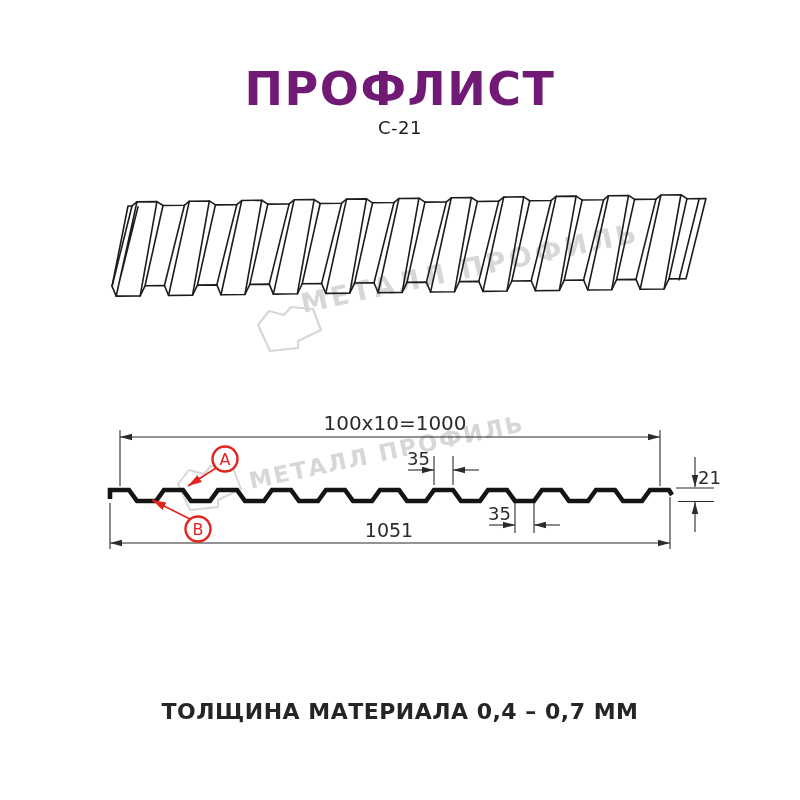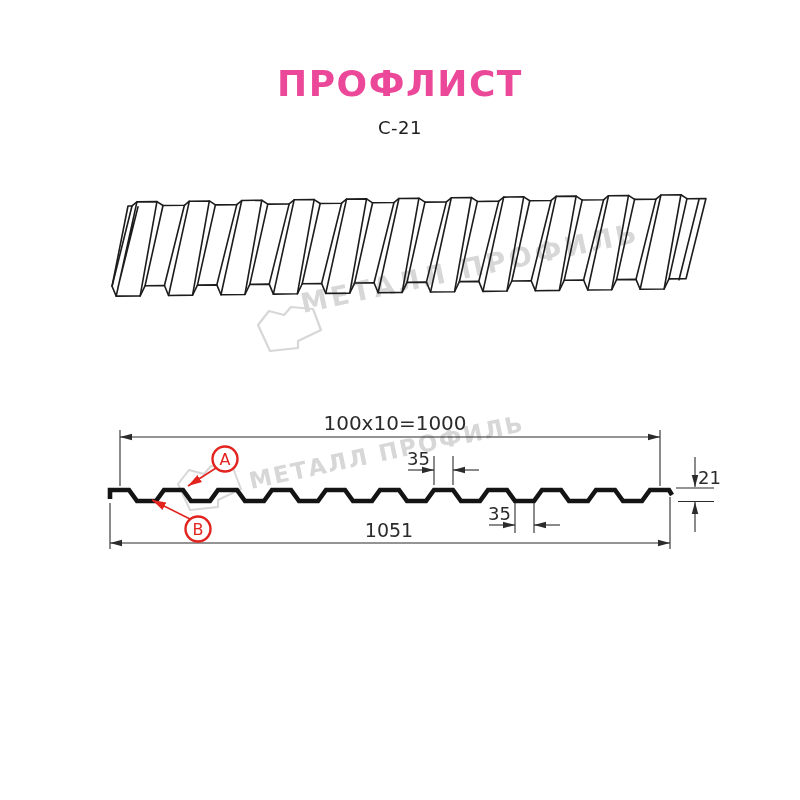--- a/index.html
+++ b/index.html
@@ -2,21 +2,21 @@
 <html><head>
 <meta charset="utf-8">
 <style>
   html,body{margin:0;padding:0;background:#fff;}
   .page{
     position:relative;width:800px;height:800px;background:#ffffff;overflow:hidden;
     font-family:"DejaVu Sans","Liberation Sans",sans-serif;
   }
   .title{
     position:absolute;top:64px;left:0;width:100%;text-align:center;
-    font-size:36px;font-weight:bold;letter-spacing:1.5px;color:#ec4899;line-height:1.1;
+    font-size:46px;font-weight:bold;letter-spacing:1.5px;color:#701a75;line-height:1.1;
   }
   .subtitle{
     position:absolute;top:117px;left:0;width:100%;text-align:center;
     font-size:18px;color:#1d1d1d;letter-spacing:0.5px;
   }
   .footer{
     position:absolute;top:699px;left:0;width:100%;text-align:center;
     font-size:22px;font-weight:600;color:#252525;letter-spacing:0.5px;
   }
   svg.scene{position:absolute;left:0;top:0;}
@@ -104,13 +104,14 @@
       </g>
 
       <g>
         <line x1="190" y1="519" x2="152" y2="500" stroke="#e2231e" stroke-width="1.6" marker-end="url(#arrR)"></line>
         <circle cx="198" cy="529" r="12.5" fill="#ffffff" stroke="#e2231e" stroke-width="2.4"></circle>
         <text x="198" y="535" font-size="16" text-anchor="middle" fill="#e2231e">В</text>
       </g>
     </g>
   </svg>
 
+  <div class="footer">ТОЛЩИНА МАТЕРИАЛА 0,4 – 0,7 ММ</div>
 </div>
 
 </body></html>

